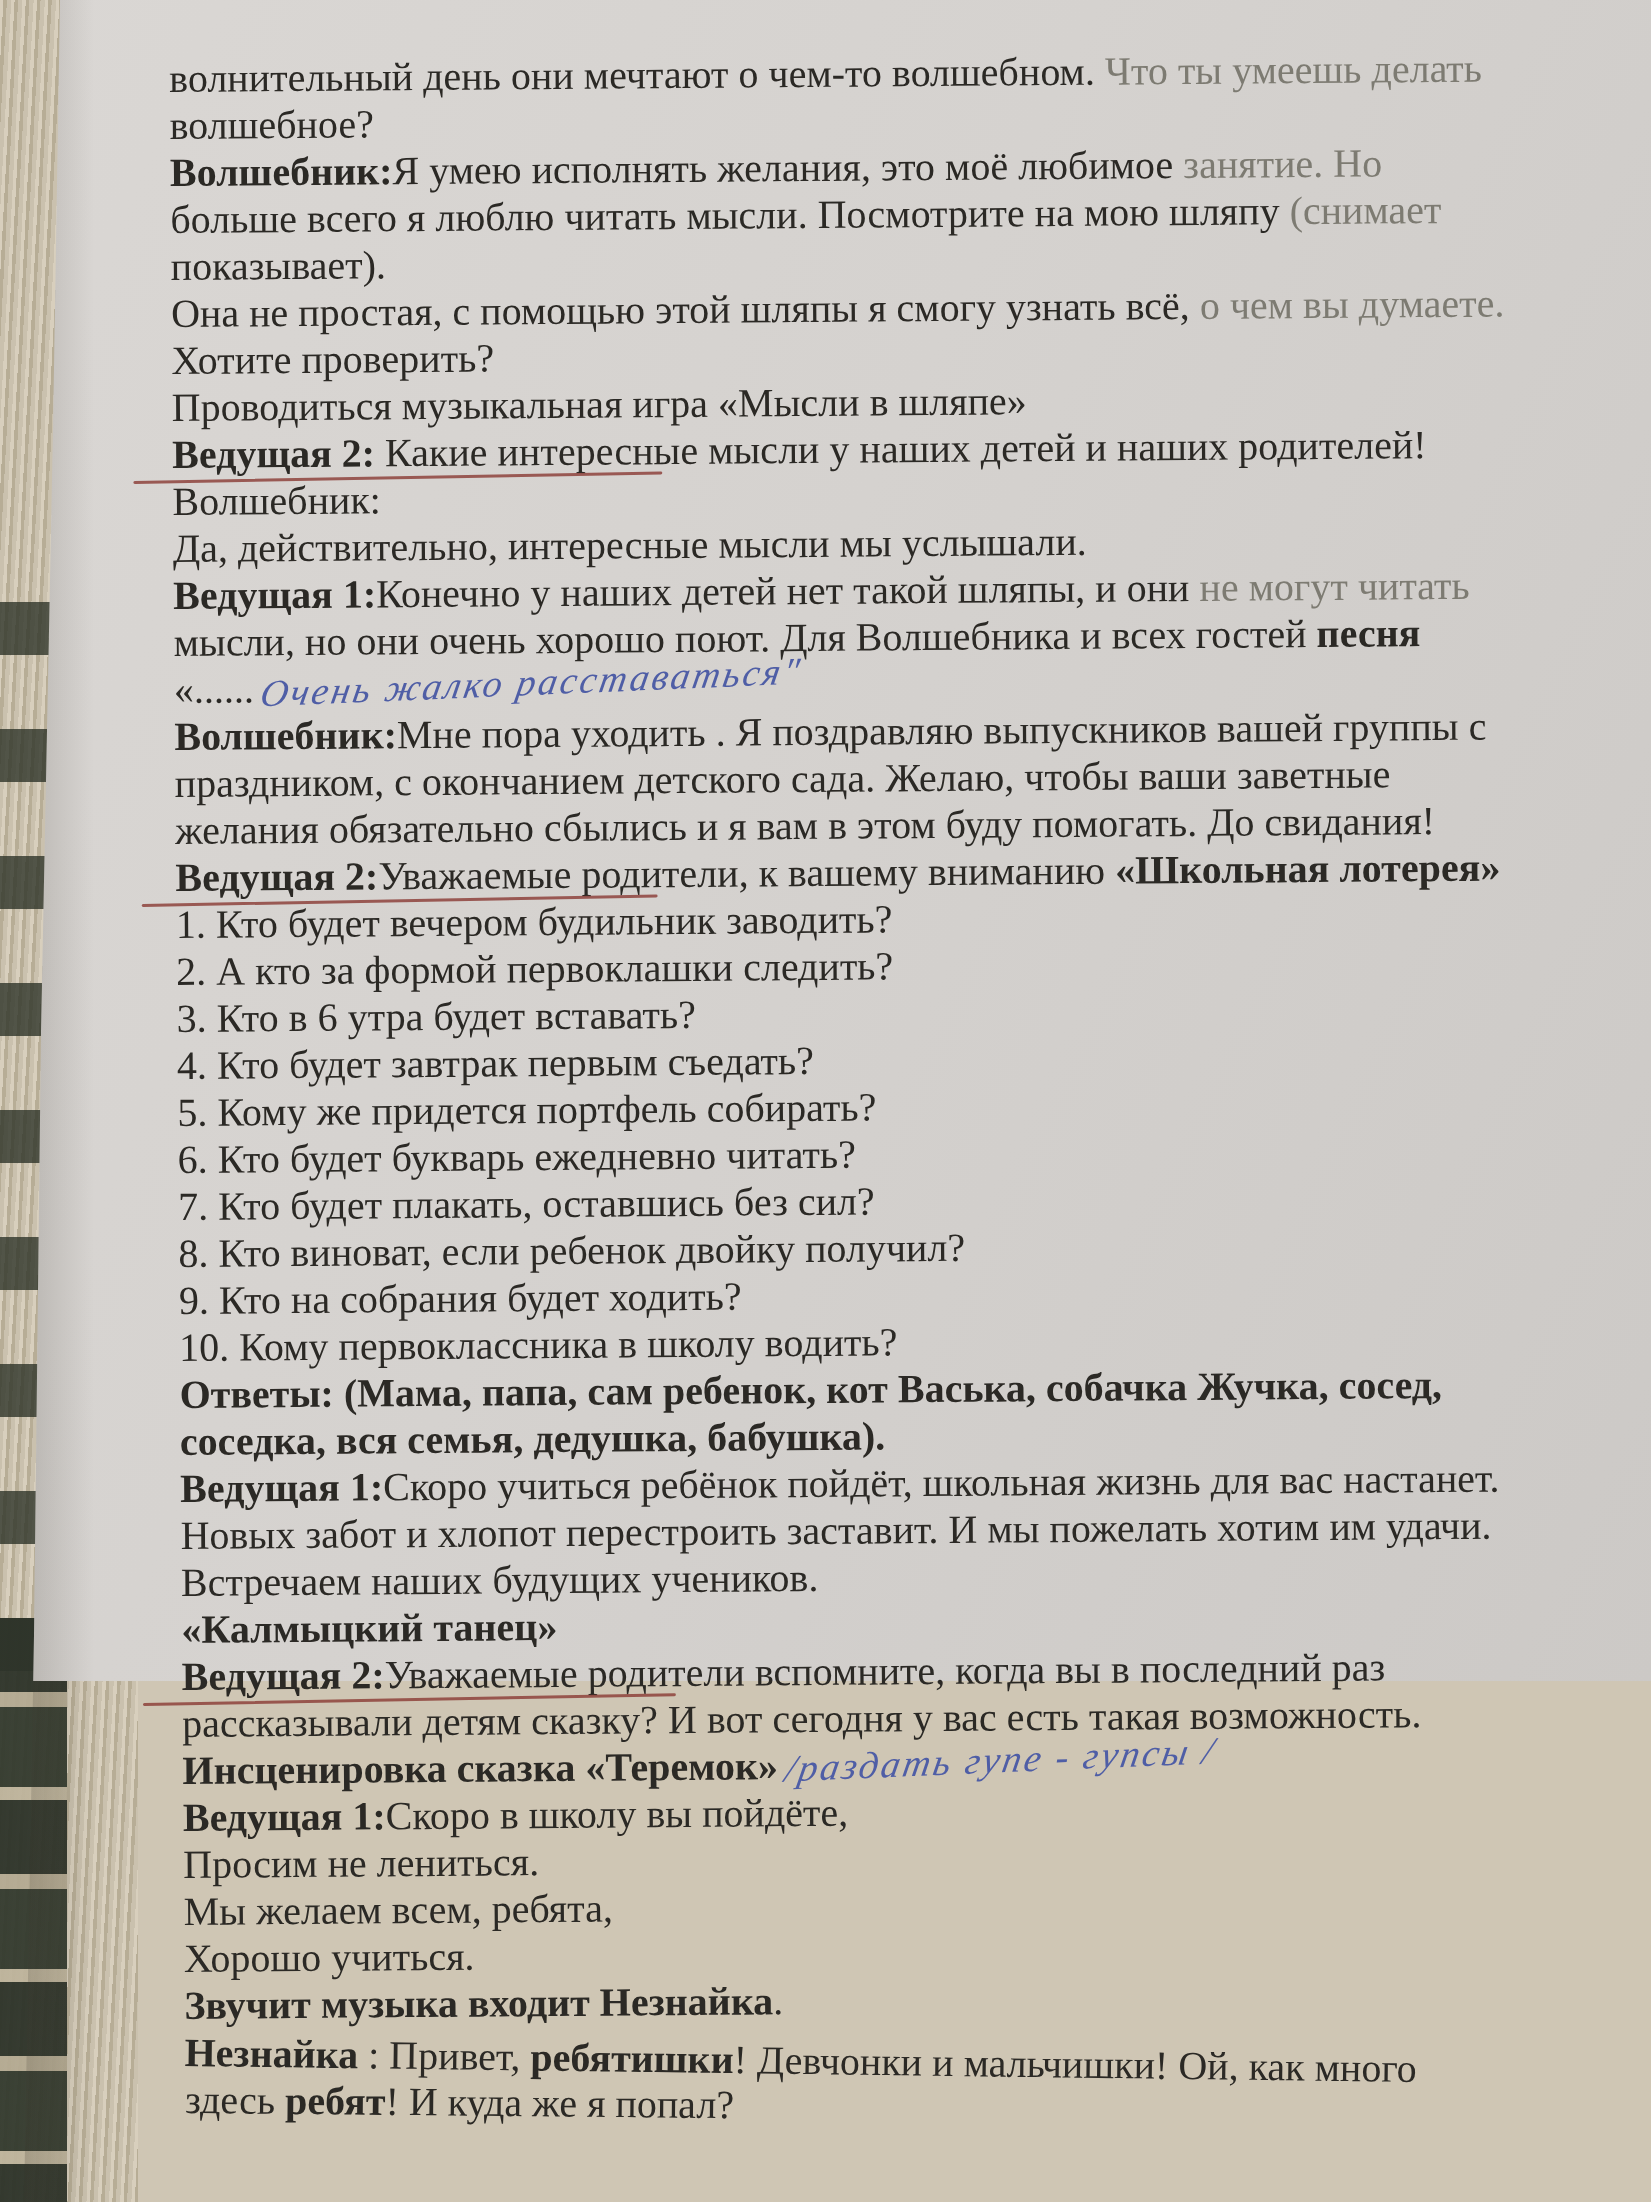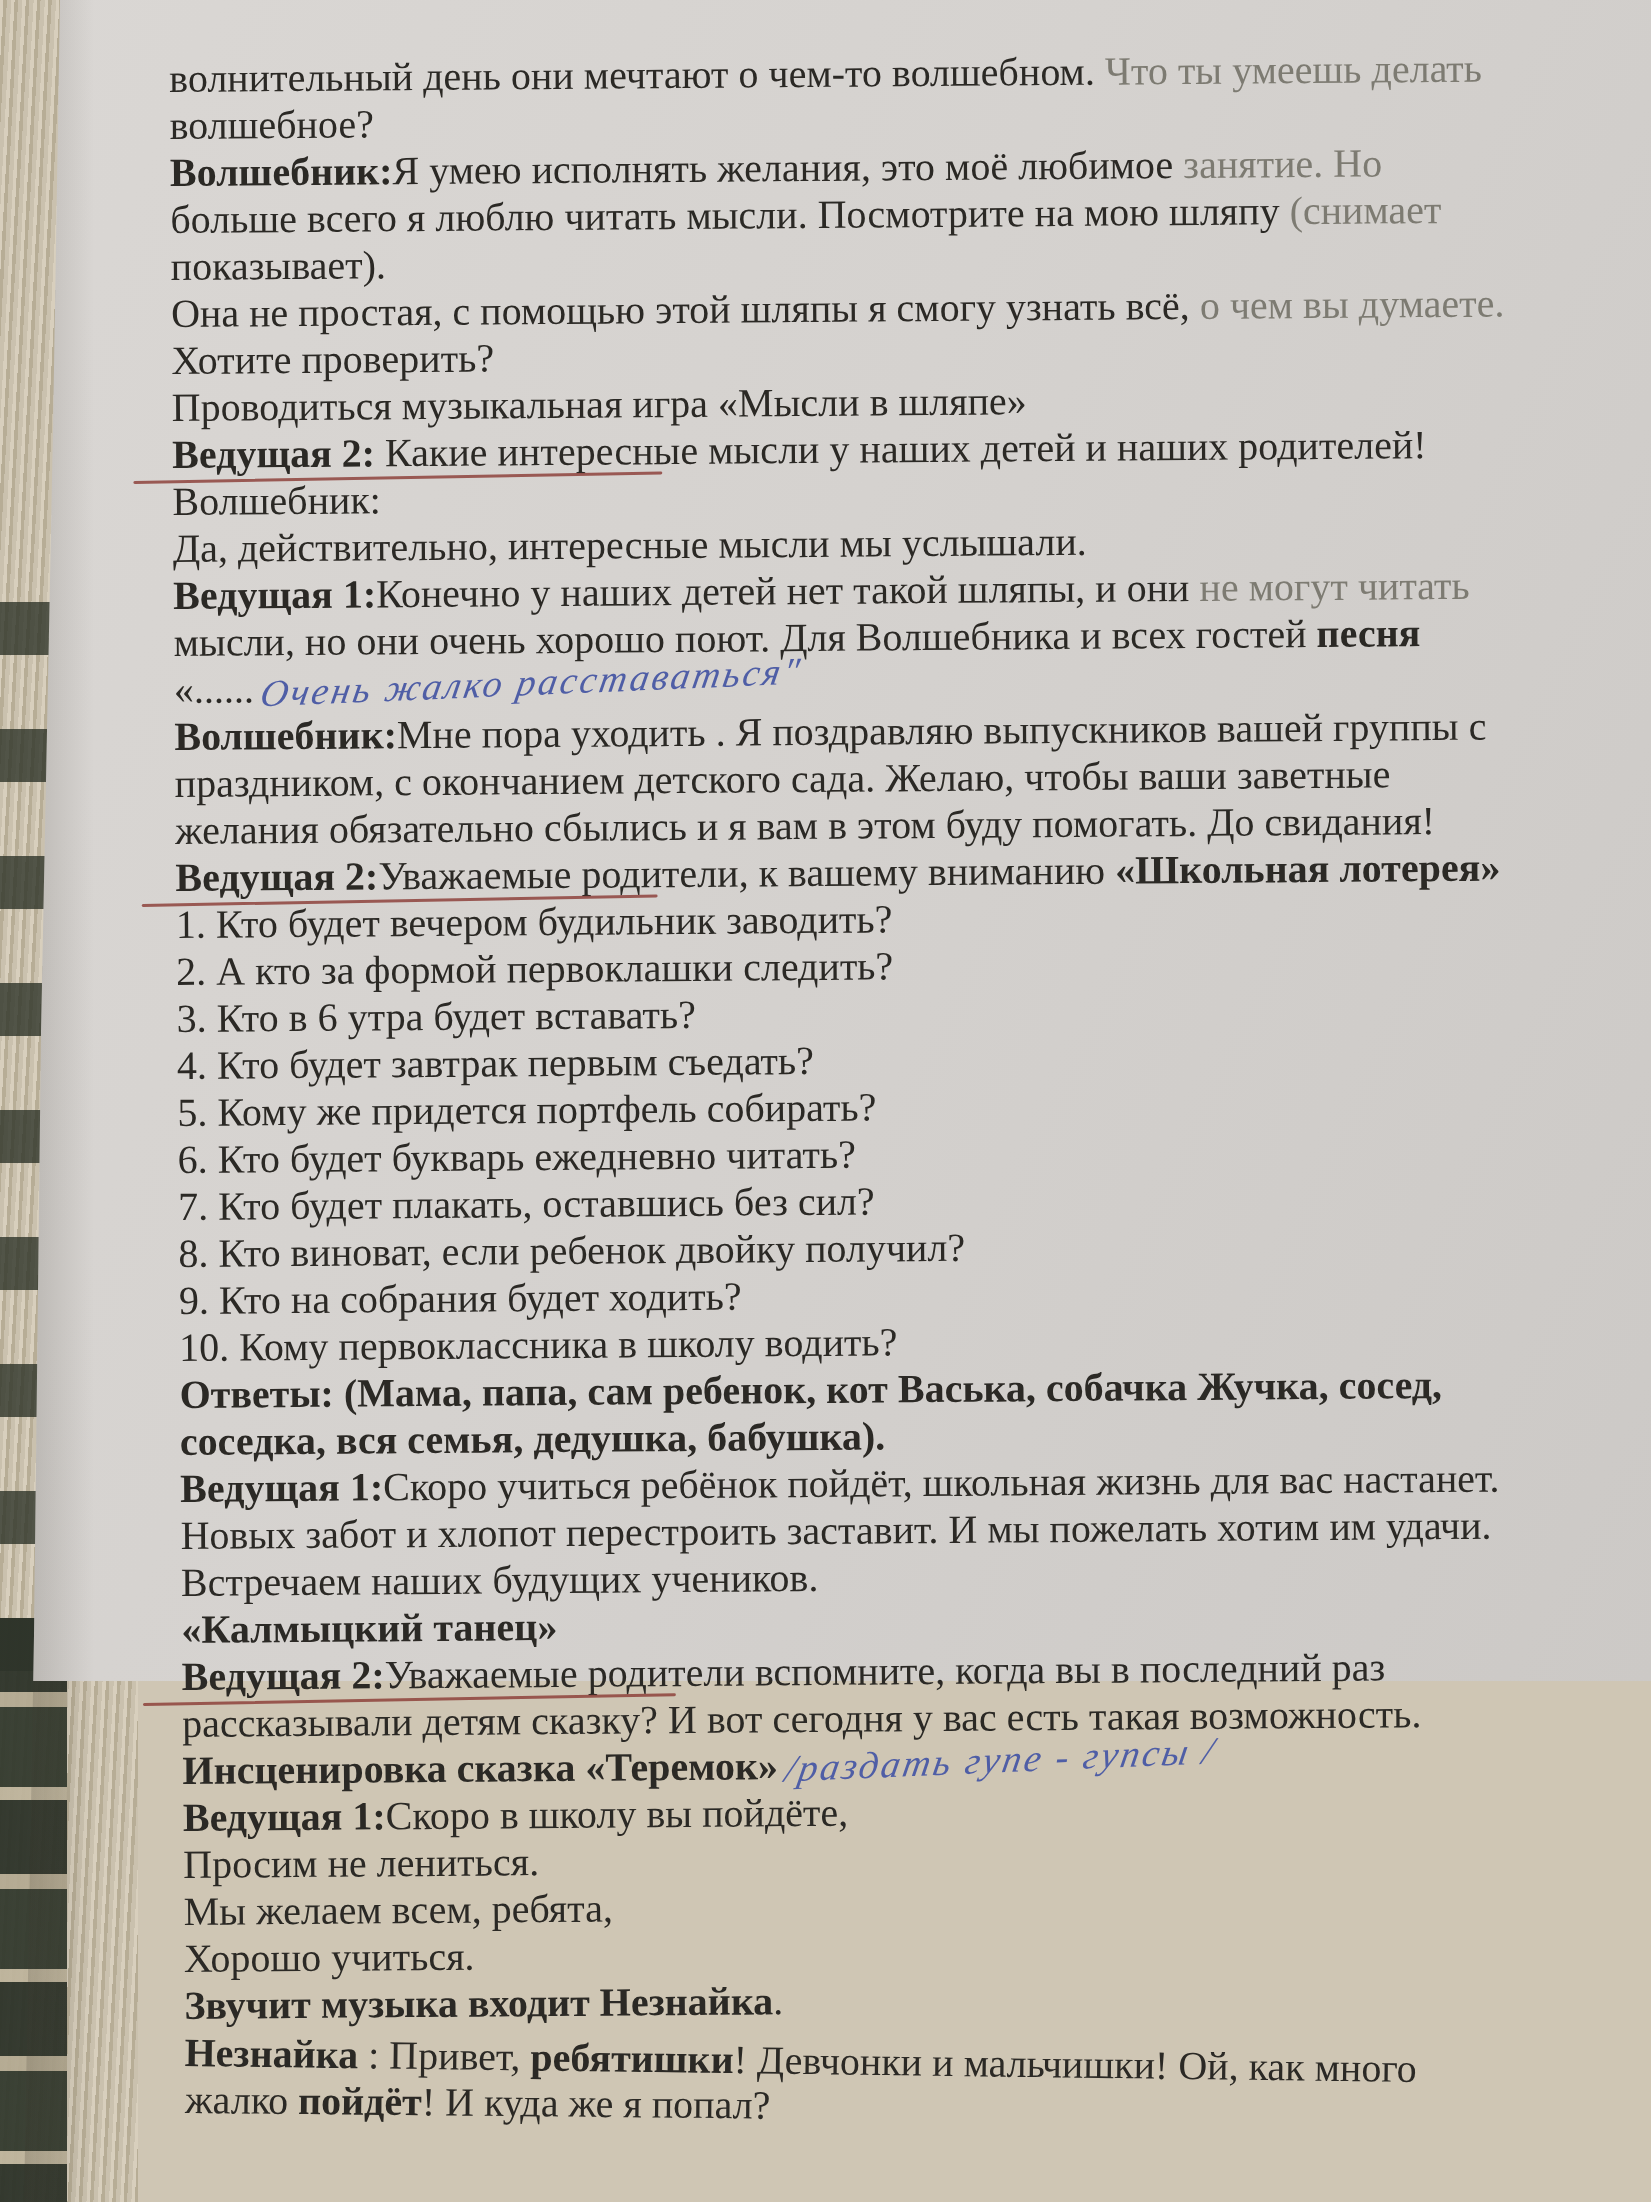--- a/index.html
+++ b/index.html
@@ -112,16 +112,16 @@
       <div class="line"><span class="b">«Калмыцкий танец»</span></div>
       <div class="line"><span class="b">Ведущая 2:</span><span>Уважаемые родители вспомните, когда вы в последний раз</span><div class="red-underline" style="left: -39px; width: 533px;"></div></div>
       <div class="line"><span>рассказывали детям сказку? И вот сегодня у вас есть такая возможность.</span></div>
       <div class="line"><span class="b">Инсценировка сказка «Теремок»</span><span class="hw">/раздать гупе - гупсы /</span></div>
       <div class="line"><span class="b">Ведущая 1:</span><span>Скоро в школу вы пойдёте,</span></div>
       <div class="line"><span>Просим не лениться.</span></div>
       <div class="line"><span>Мы желаем всем, ребята,</span></div>
       <div class="line"><span>Хорошо учиться.</span></div>
       <div class="line"><span class="b">Звучит музыка входит Незнайка</span><span>.</span></div>
       <div class="line" style="transform: rotate(1.2deg); transform-origin: 0px 50%;"><span class="b">Незнайка</span><span> : Привет, </span><span class="b">ребятишки</span><span>! Девчонки и мальчишки! Ой, как много</span></div>
-      <div class="line" style="transform: rotate(1deg); transform-origin: 0px 50%;"><span>жалко </span><span class="b">пойдёт</span><span>! И куда же я попал?</span></div>
+      <div class="line" style="transform: rotate(1deg); transform-origin: 0px 50%;"><span>здесь </span><span class="b">ребят</span><span>! И куда же я попал?</span></div>
     </div>
 </div>
 
 
 </body></html>

